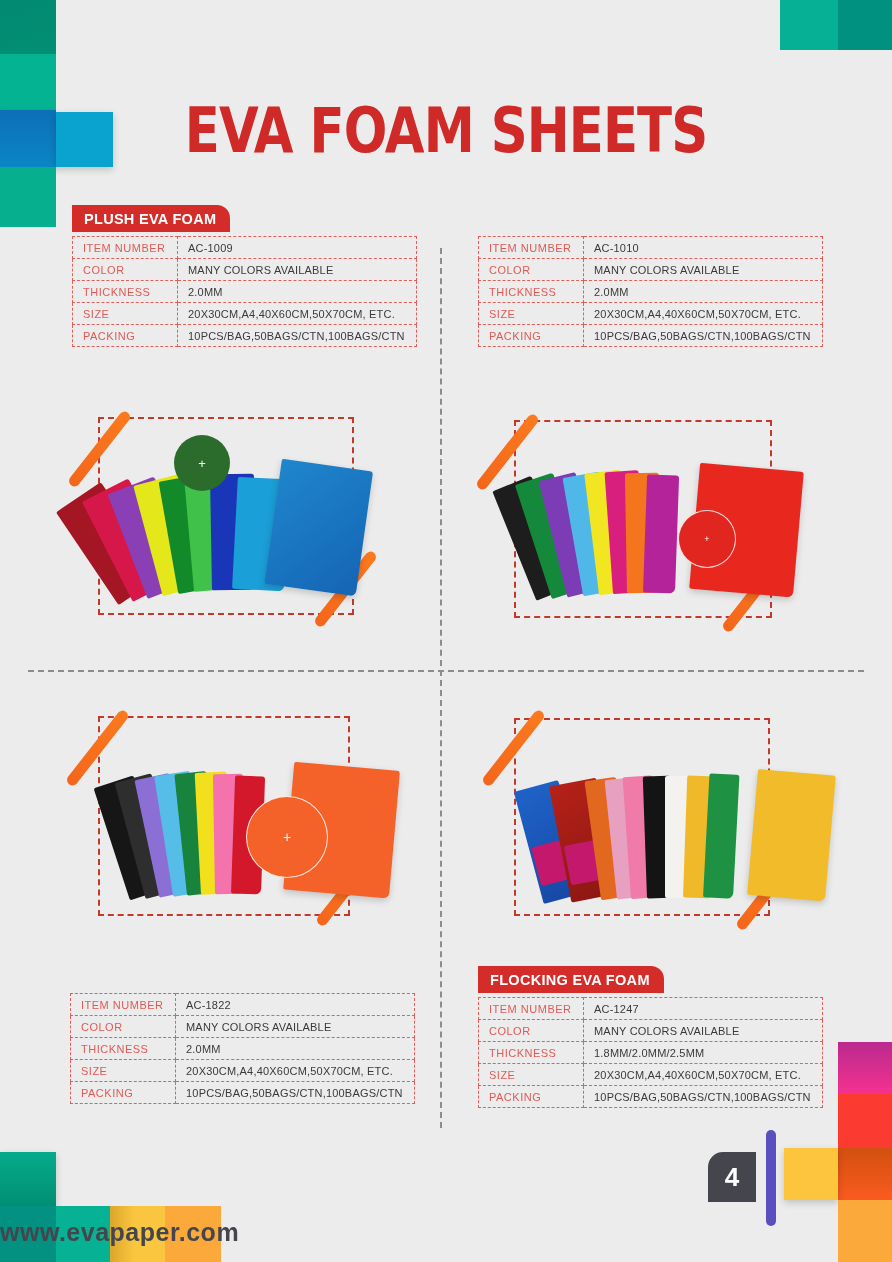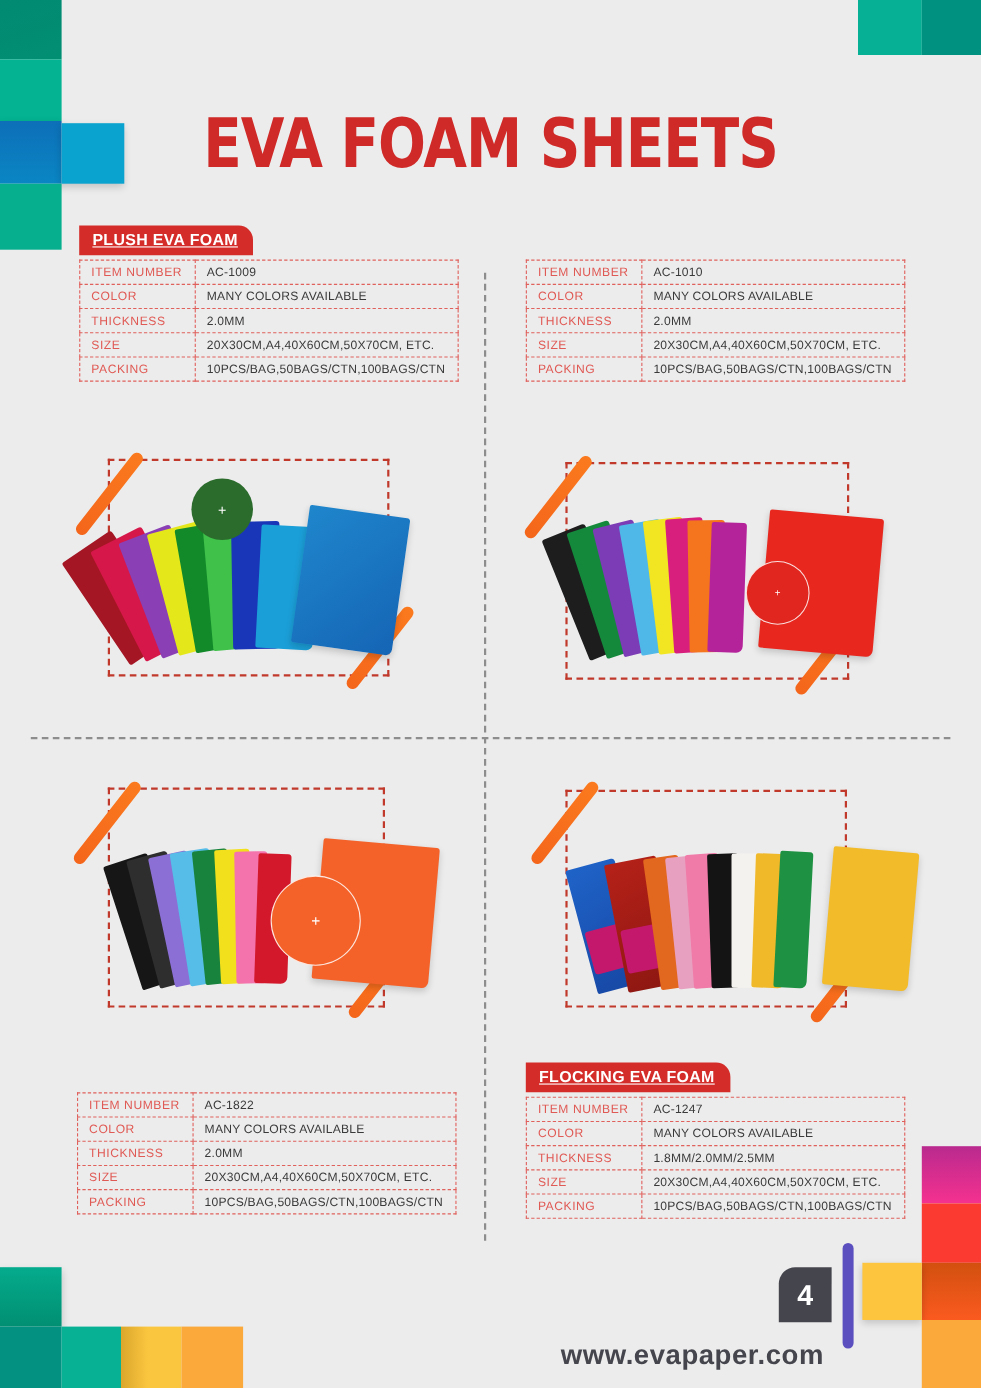--- a/index.html
+++ b/index.html
@@ -36,21 +36,20 @@
 
   
   .banner {
     position: absolute; height: 27px;
     background: #d42c29;
     border-top-right-radius: 13px;
     color: #fff;
     font-size: 14.5px; font-weight: 700; letter-spacing: .3px;
     display: flex; align-items: center; padding: 0 14px 0 12px;
     white-space: nowrap;
-    text-decoration: underline;
   }
   table.spec {
     position: absolute;
     border-collapse: collapse;
     table-layout: fixed;
   }
   table.spec td {
     border: 1px dashed #e0605c;
     height: 22px; padding: 0 0 0 10px;
     font-size: 11px; white-space: nowrap;
@@ -91,21 +90,21 @@
     position: absolute; width: 48px; height: 50px;
     background: #45464d; border-top-left-radius: 15px;
     color: #fff; font-size: 26px; font-weight: 700;
     display: flex; align-items: center; justify-content: center;
   }
   .purplebar {
     position: absolute; width: 10px; height: 96px;
     background: #5b4fc0; border-radius: 6px;
   }
   .weburl {
-    position: absolute; left: 0; width: 749px; text-align: right;
+    position: absolute; left: 0; width: 749px; text-align: left;
     font-size: 25px; font-weight: 700; letter-spacing: .5px; color: #45464d;
   }
   .shadow-soft { box-shadow: 0 3px 7px rgba(0,0,0,.18); }
 </style>
 </head>
 <body style="background: rgb(236, 236, 236);">
 
 <div class="page">
 
   <div class="blk" style="left:0;top:0;width:56px;height:54px;background:linear-gradient(160deg,#028a73,#018f72);"></div>

